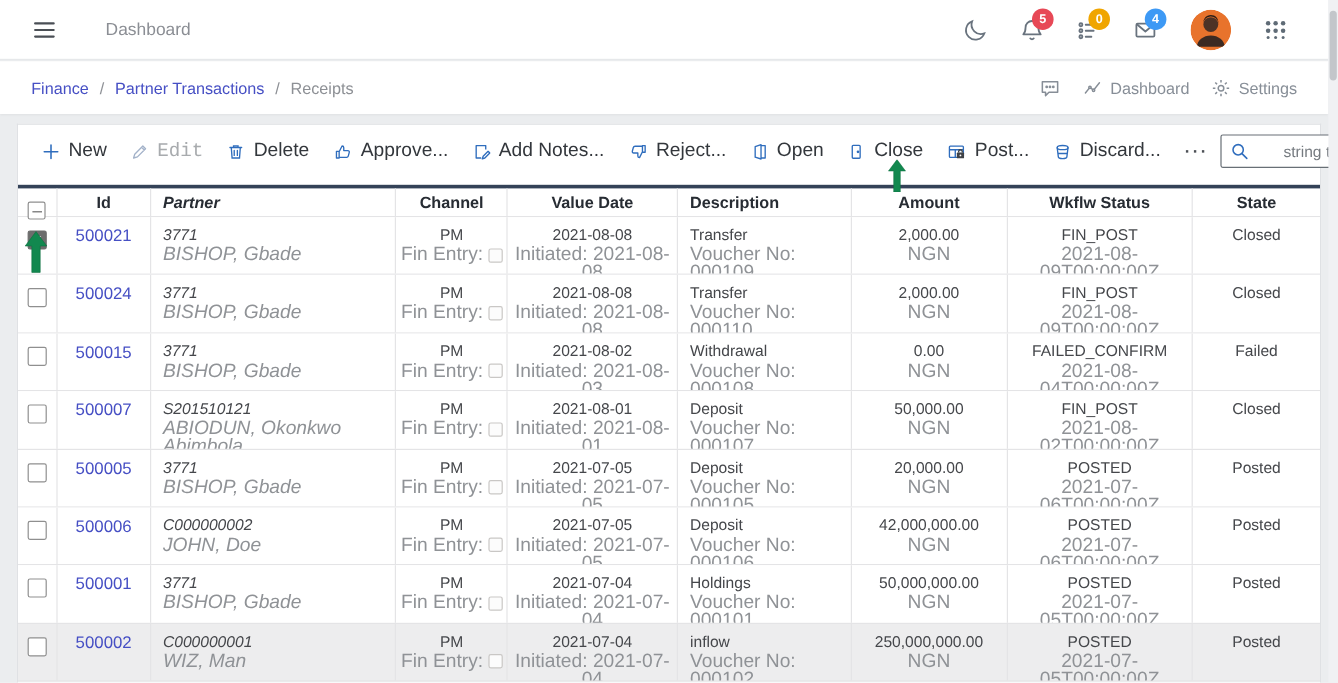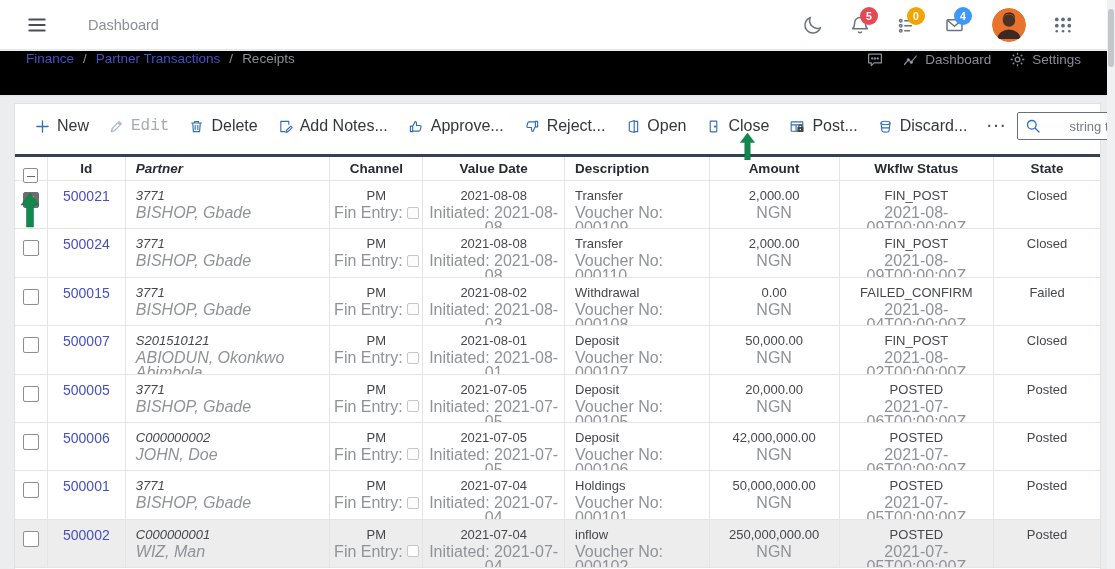--- a/index.html
+++ b/index.html
@@ -24,22 +24,22 @@
   .appbar-right{margin-left:auto;display:flex;align-items:center;gap:27px;padding-right:34px;}
   .abicon{position:relative;display:flex;color:#69737e;cursor:pointer;}
   .badge{position:absolute;top:-8px;left:10px;min-width:18px;height:18px;border-radius:9px;
     color:#fff;font-size:10.5px;font-weight:bold;display:flex;align-items:center;justify-content:center;padding:0 4px;}
   .badge.red{background:#e74856;}
   .badge.amber{background:#f0a500;}
   .badge.blue{background:#3d99f5;}
   .avatar{width:34px;height:34px;border-radius:50%;overflow:hidden;cursor:pointer;flex:none;}
 
   
-  .crumbbar{position:absolute;top:51px;left:0;width:1107px;height:44px;background:#000000;
-    display:flex;align-items:flex-start;padding:0 26px;box-shadow:0 1px 2px rgba(0,0,0,.05);z-index:2;font-size:13.5px;}
+  .crumbbar{position:absolute;top:51px;left:0;width:1107px;height:44px;background:#ffffff;
+    display:flex;align-items:center;padding:0 26px;box-shadow:0 1px 2px rgba(0,0,0,.05);z-index:2;font-size:13.5px;}
   .crumb-link{color:var(--link);cursor:pointer;text-decoration:none;}
   .crumb-sep{color:#8d9095;margin:0 9px;}
   .crumb-current{color:#8d9095;}
   .crumb-right{margin-left:auto;display:flex;align-items:center;gap:18px;color:#878e97;}
   .crumb-action{display:flex;align-items:center;gap:6px;cursor:pointer;font-size:13.5px;}
 
   
   .card{position:absolute;top:103px;left:14px;width:1087px;height:466px;background:#fff;
     border:1px solid #dfe1e4;border-bottom:none;}
 
@@ -200,31 +200,31 @@
           </svg>
         <span>Edit</span>
       </span>
       <span class="tbtn">
         <svg width="15" height="15" viewBox="0 0 16 16" fill="none" stroke="currentColor" stroke-width="1.2" stroke-linecap="round">
             <path d="M2.8 4.2h10.4M6 4V2.7h4V4M4 4.4l.7 9.1h6.6l.7-9.1M6.6 6.8v4.4M9.4 6.8v4.4"></path>
           </svg>
         <span>Delete</span>
       </span>
       <span class="tbtn">
+        <svg width="16" height="15" viewBox="0 0 16 16" fill="none" stroke="currentColor" stroke-width="1.2" stroke-linejoin="round">
+            <path d="M2 7.6h2.4v5.9H2zM4.4 12.9V8l2.6-5.2c.8 0 1.5.7 1.5 1.5v2.6h3.7c.8 0 1.4.8 1.2 1.6l-.9 3.3c-.2.7-.8 1.1-1.5 1.1z"></path>
+          </svg>
+        <span>Approve...</span>
+      </span>
+      <span class="tbtn">
         <svg width="15" height="15" viewBox="0 0 16 16" fill="none" stroke="currentColor" stroke-width="1.2" stroke-linejoin="round">
             <path d="M11.5 6V2.5H3v11h4.5"></path>
             <path d="M13.6 7.6 9.2 12l-.8 2.3 2.3-.8 4.4-4.4z"></path>
           </svg>
         <span>Add Notes...</span>
-      </span>
-      <span class="tbtn">
-        <svg width="16" height="15" viewBox="0 0 16 16" fill="none" stroke="currentColor" stroke-width="1.2" stroke-linejoin="round">
-            <path d="M2 7.6h2.4v5.9H2zM4.4 12.9V8l2.6-5.2c.8 0 1.5.7 1.5 1.5v2.6h3.7c.8 0 1.4.8 1.2 1.6l-.9 3.3c-.2.7-.8 1.1-1.5 1.1z"></path>
-          </svg>
-        <span>Approve...</span>
       </span>
       <span class="tbtn">
         <svg width="16" height="15" viewBox="0 0 16 16" fill="none" stroke="currentColor" stroke-width="1.2" stroke-linejoin="round" transform="rotate(180)">
             <path d="M2 7.6h2.4v5.9H2zM4.4 12.9V8l2.6-5.2c.8 0 1.5.7 1.5 1.5v2.6h3.7c.8 0 1.4.8 1.2 1.6l-.9 3.3c-.2.7-.8 1.1-1.5 1.1z"></path>
           </svg>
         <span>Reject...</span>
       </span>
       <span class="tbtn">
         <svg width="15" height="15" viewBox="0 0 16 16" fill="none" stroke="currentColor" stroke-width="1.2" stroke-linejoin="round">
             <path d="M9.8 2.5h3.7v11H9.8"></path>

